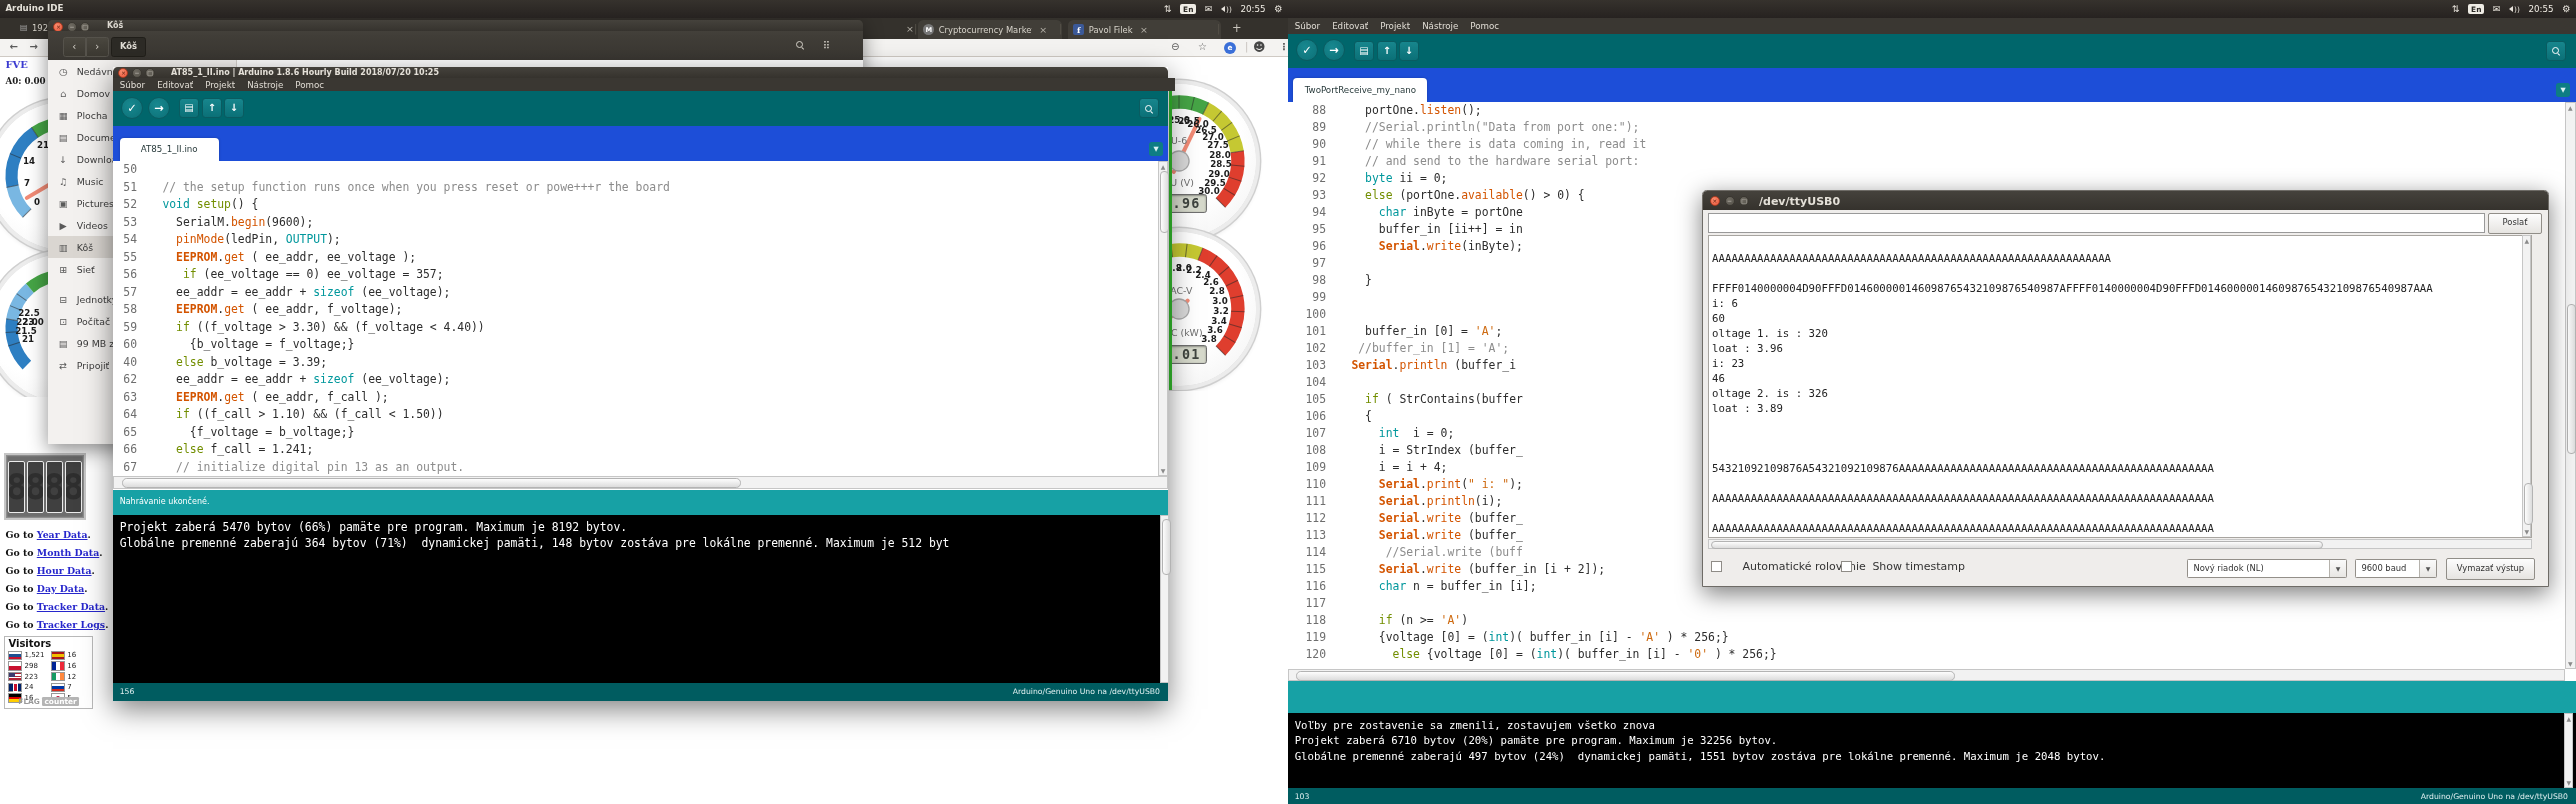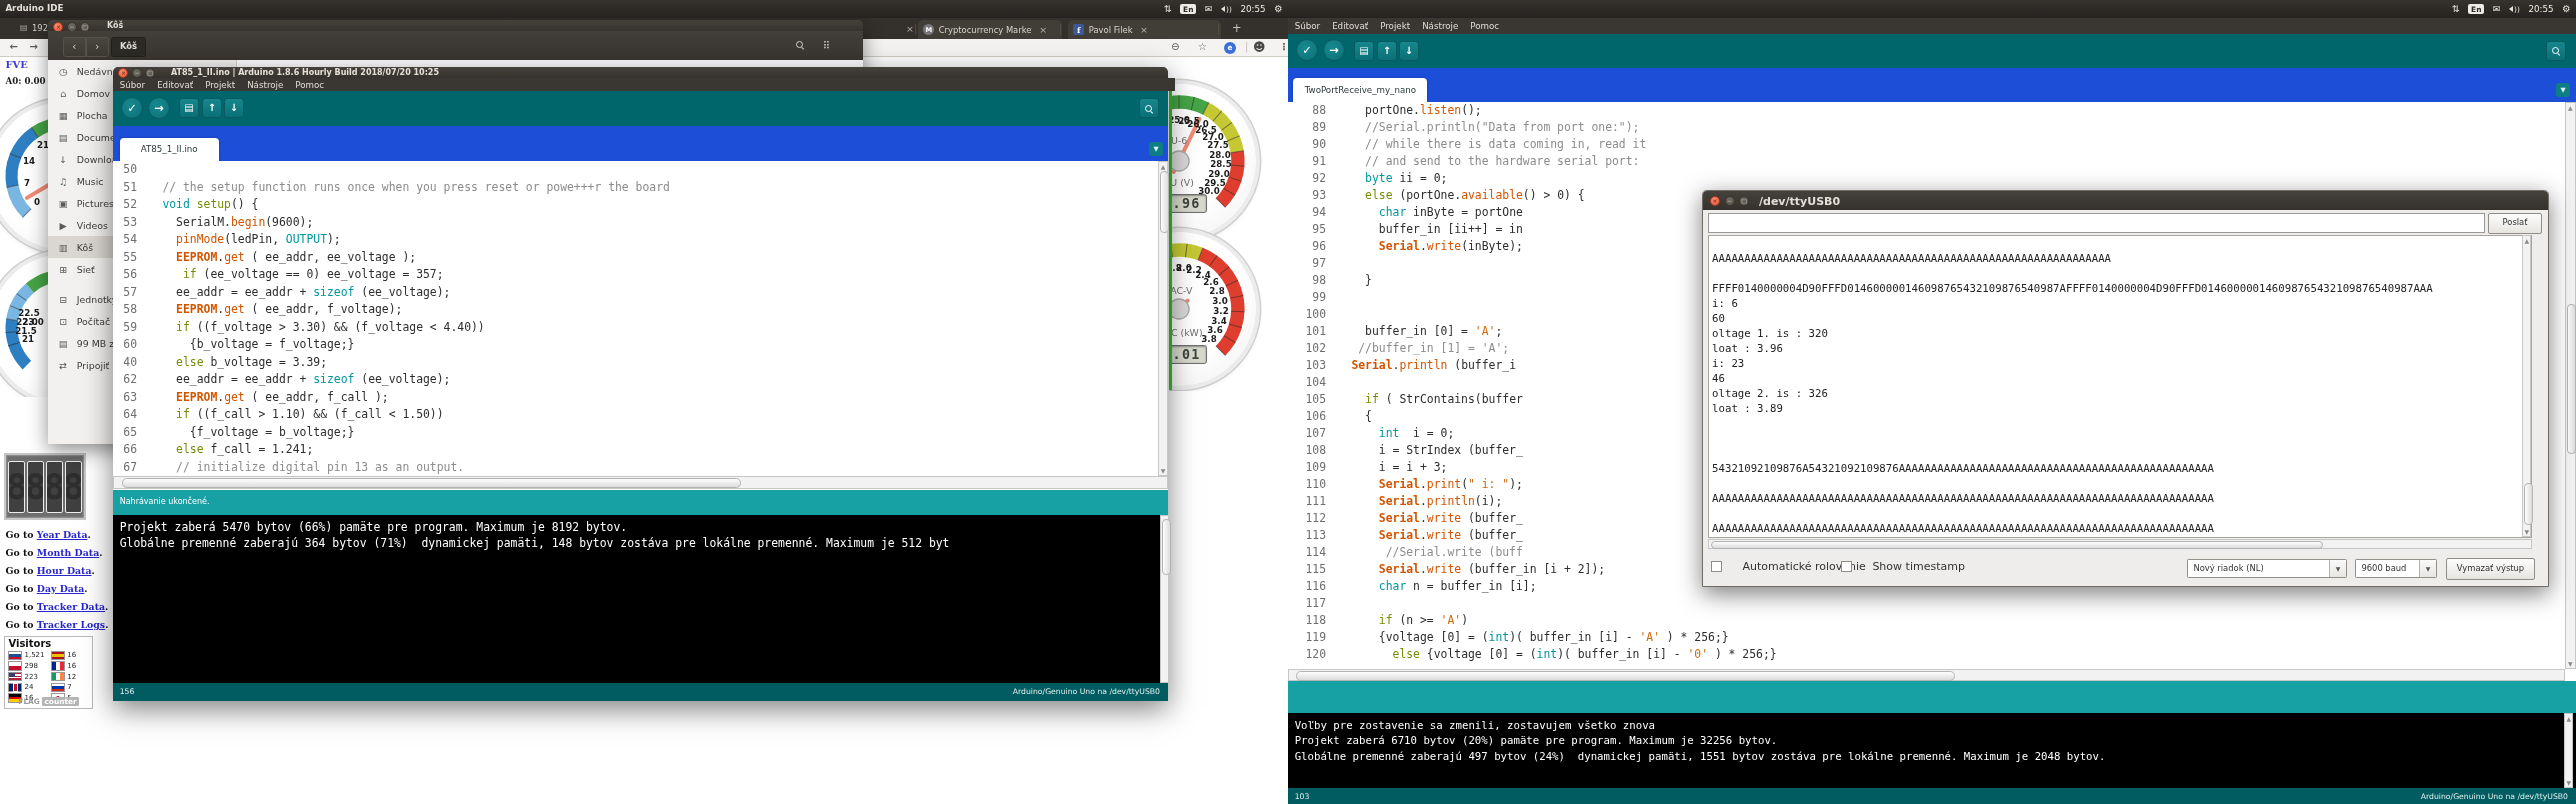--- a/index.html
+++ b/index.html
@@ -509,21 +509,21 @@
         <div class="cl"><span class="ln" style="width: 38px;">99</span><span class="ct"></span></div>
         <div class="cl"><span class="ln" style="width: 38px;">100</span><span class="ct"></span></div>
         <div class="cl"><span class="ln" style="width: 38px;">101</span><span class="ct"><span class="tk-p">  buffer_in [0] = </span><span class="tk-st">'A'</span><span class="tk-p">;</span></span></div>
         <div class="cl"><span class="ln" style="width: 38px;">102</span><span class="ct"><span class="tk-c"> //buffer_in [1] = 'A';</span></span></div>
         <div class="cl"><span class="ln" style="width: 38px;">103</span><span class="ct"><span class="tk-ob">Serial</span><span class="tk-p">.</span><span class="tk-o">println</span><span class="tk-p"> (buffer_i</span></span></div>
         <div class="cl"><span class="ln" style="width: 38px;">104</span><span class="ct"></span></div>
         <div class="cl"><span class="ln" style="width: 38px;">105</span><span class="ct"><span class="tk-p">  </span><span class="tk-g">if</span><span class="tk-p"> ( StrContains(buffer</span></span></div>
         <div class="cl"><span class="ln" style="width: 38px;">106</span><span class="ct"><span class="tk-p">  {</span></span></div>
         <div class="cl"><span class="ln" style="width: 38px;">107</span><span class="ct"><span class="tk-p">    </span><span class="tk-t">int</span><span class="tk-p">  i = 0;</span></span></div>
         <div class="cl"><span class="ln" style="width: 38px;">108</span><span class="ct"><span class="tk-p">    i = StrIndex (buffer_</span></span></div>
-        <div class="cl"><span class="ln" style="width: 38px;">109</span><span class="ct"><span class="tk-p">    i = i + 3;</span></span></div>
+        <div class="cl"><span class="ln" style="width: 38px;">109</span><span class="ct"><span class="tk-p">    i = i + 4;</span></span></div>
         <div class="cl"><span class="ln" style="width: 38px;">110</span><span class="ct"><span class="tk-p">    </span><span class="tk-ob">Serial</span><span class="tk-p">.</span><span class="tk-o">print</span><span class="tk-p">(</span><span class="tk-st">" i: "</span><span class="tk-p">);</span></span></div>
         <div class="cl"><span class="ln" style="width: 38px;">111</span><span class="ct"><span class="tk-p">    </span><span class="tk-ob">Serial</span><span class="tk-p">.</span><span class="tk-o">println</span><span class="tk-p">(i);</span></span></div>
         <div class="cl"><span class="ln" style="width: 38px;">112</span><span class="ct"><span class="tk-p">    </span><span class="tk-ob">Serial</span><span class="tk-p">.</span><span class="tk-o">write</span><span class="tk-p"> (buffer_</span></span></div>
         <div class="cl"><span class="ln" style="width: 38px;">113</span><span class="ct"><span class="tk-p">    </span><span class="tk-ob">Serial</span><span class="tk-p">.</span><span class="tk-o">write</span><span class="tk-p"> (buffer_</span></span></div>
         <div class="cl"><span class="ln" style="width: 38px;">114</span><span class="ct"><span class="tk-c">     //Serial.write (buff</span></span></div>
         <div class="cl"><span class="ln" style="width: 38px;">115</span><span class="ct"><span class="tk-p">    </span><span class="tk-ob">Serial</span><span class="tk-p">.</span><span class="tk-o">write</span><span class="tk-p"> (buffer_in [i + 2]);</span></span></div>
         <div class="cl"><span class="ln" style="width: 38px;">116</span><span class="ct"><span class="tk-p">    </span><span class="tk-t">char</span><span class="tk-p"> n = buffer_in [i];</span></span></div>
         <div class="cl"><span class="ln" style="width: 38px;">117</span><span class="ct"></span></div>
         <div class="cl"><span class="ln" style="width: 38px;">118</span><span class="ct"><span class="tk-p">    </span><span class="tk-g">if</span><span class="tk-p"> (n &gt;= </span><span class="tk-st">'A'</span><span class="tk-p">)</span></span></div>
         <div class="cl"><span class="ln" style="width: 38px;">119</span><span class="ct"><span class="tk-p">    {voltage [0] = (</span><span class="tk-t">int</span><span class="tk-p">)( buffer_in [i] - </span><span class="tk-st">'A'</span><span class="tk-p"> ) * 256;}</span></span></div>

